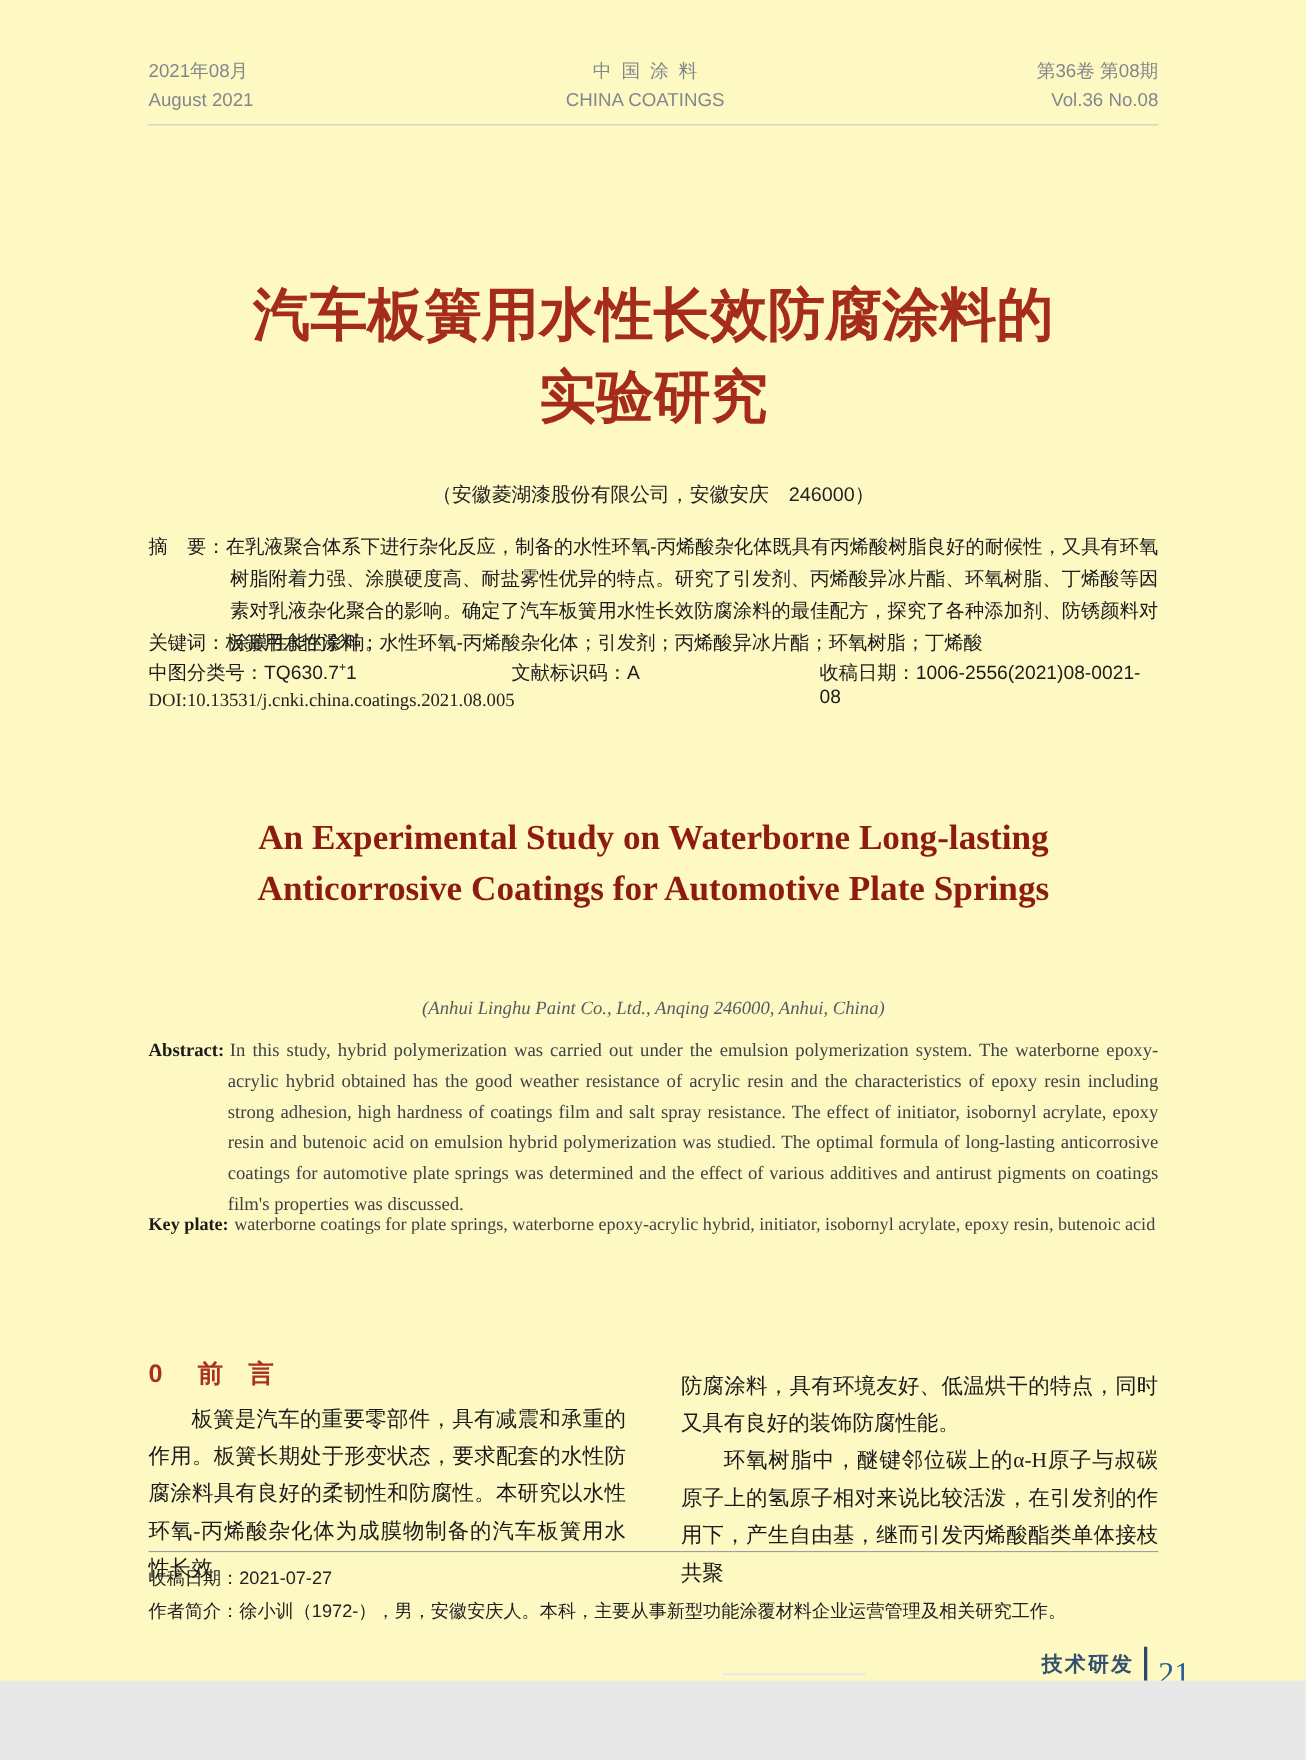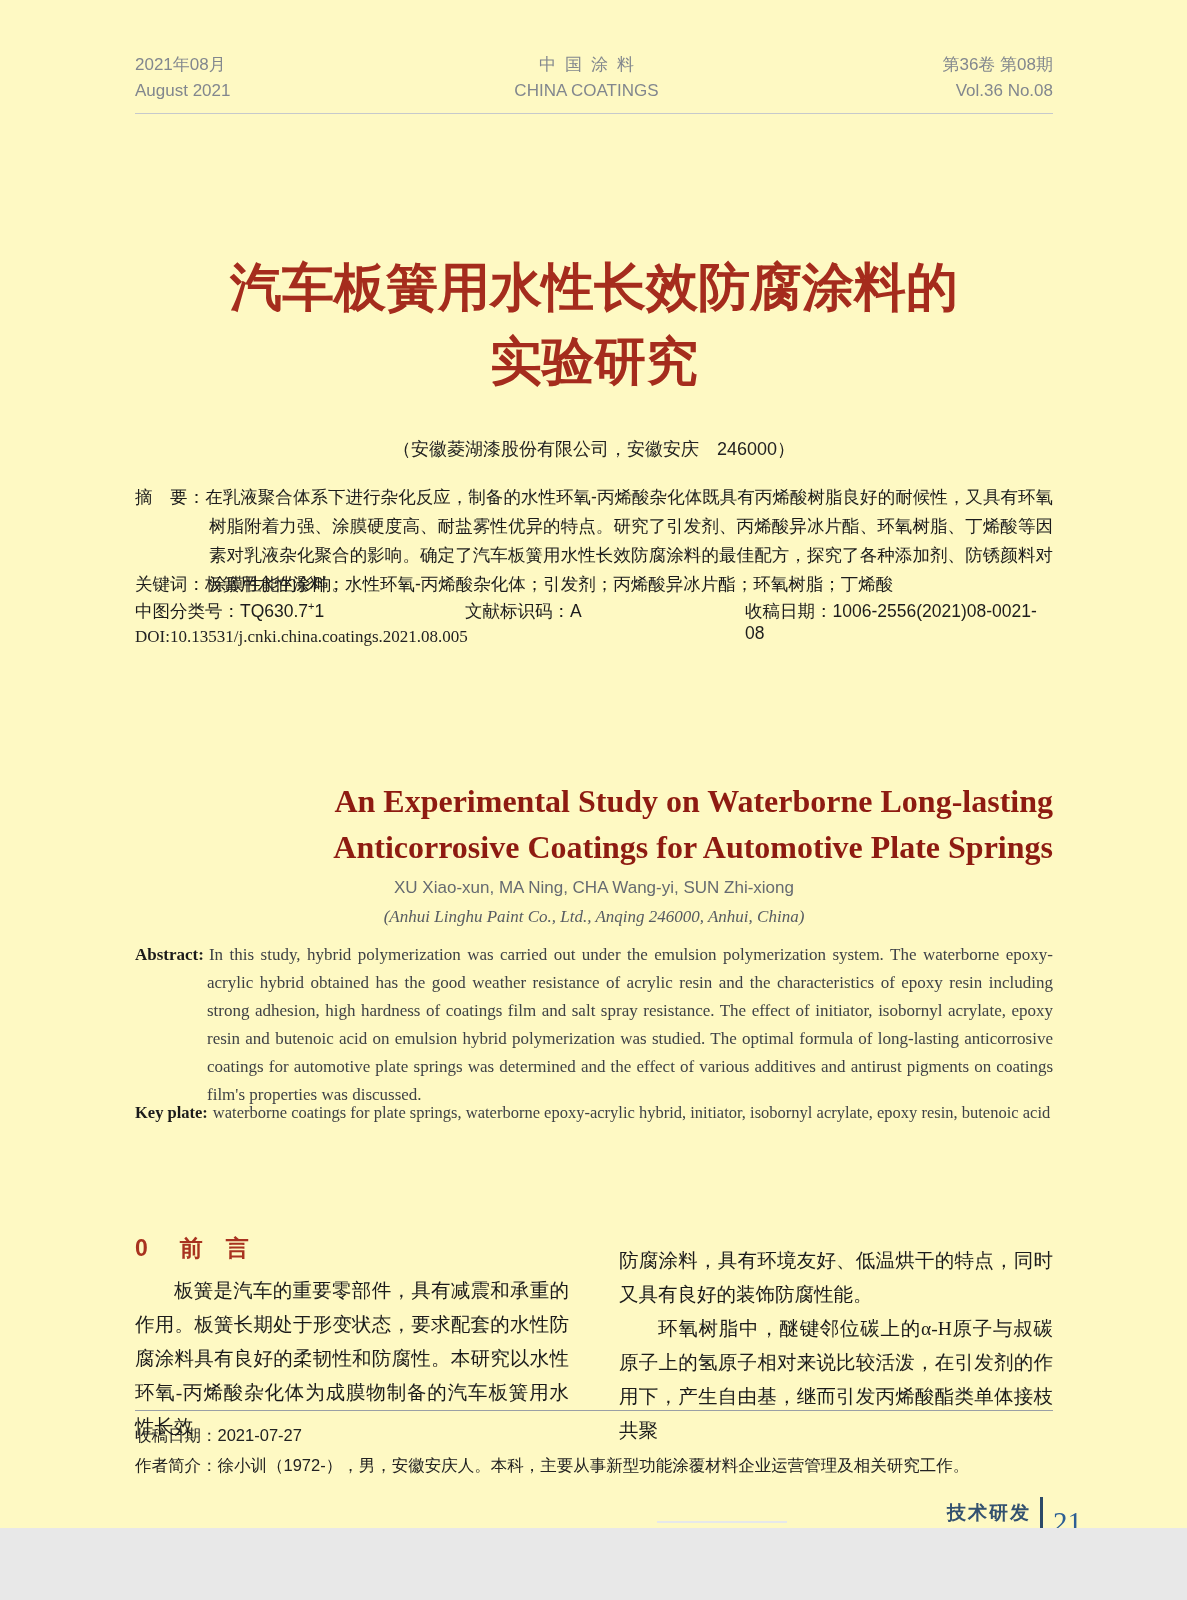--- a/index.html
+++ b/index.html
@@ -31,21 +31,21 @@
     color:#1c1c1c; padding-left:74px; text-indent:-74px; }
   .cn-keywords { top:571px; font-size:17.5px; line-height:26px; color:#1c1c1c; }
   .clc-row { top:599px; height:26px; font-size:17.5px; color:#1c1c1c; }
   .clc-item1 { position:absolute; left:0; }
   .clc-item2 { position:absolute; left:330px; }
   .clc-item3 { position:absolute; left:610px; }
   .clc-row sup { font-size:11px; }
   .doi-line { top:627px; font-family:"Liberation Serif", serif; font-size:17px; color:#222; }
 
   
-  .en-title { top:778px; text-align:right; font-family:"Liberation Serif", serif;
+  .en-title { top:738px; text-align:center; font-family:"Liberation Serif", serif;
     font-weight:bold; font-size:32px; line-height:46px; color:#8e1b11; }
   .en-authors { top:878px; text-align:center; font-size:17px; color:#666b71; }
   .en-affil { top:907px; text-align:center; font-family:"Liberation Serif", serif;
     font-style:italic; font-size:17px; color:#565b61; }
   .en-abstract { top:941px; font-family:"Liberation Serif", serif; font-size:17px;
     line-height:28px; text-align:justify; color:#3f4246;
     padding-left:72px; text-indent:-72px; }
   .en-keywords { top:1103px; font-family:"Liberation Serif", serif; font-size:16.5px;
     color:#3f4246; white-space:nowrap; }
   .hang-label { font-weight:bold; color:#1b1b1b; padding-right:5px; }
@@ -113,21 +113,20 @@
     <span class="clc-item2"><span>文献标识码：</span><span>A</span></span>
     <span class="clc-item3"><span>收稿日期：</span><span>1006-2556(2021)08-0021-08</span></span>
   </div>
 
   <div class="abs doi-line">DOI:10.13531/j.cnki.china.coatings.2021.08.005</div>
 
   <div class="abs en-title">
     <div>An Experimental Study on Waterborne Long-lasting</div>
     <div>Anticorrosive Coatings for Automotive Plate Springs</div>
   </div>
-  <div class="abs en-authors">XU Xiao-xun, MA Ning, CHA Wang-yi, SUN Zhi-xiong</div>
   <div class="abs en-affil">(Anhui Linghu Paint Co., Ltd., Anqing 246000, Anhui, China)</div>
 
   <p class="abs en-abstract"><span class="hang-label">Abstract:</span><span>In this study, hybrid polymerization was carried out under the emulsion polymerization system. The waterborne epoxy-acrylic hybrid obtained has the good weather resistance of acrylic resin and the characteristics of epoxy resin including strong adhesion, high hardness of coatings film and salt spray resistance. The effect of initiator, isobornyl acrylate, epoxy resin and butenoic acid on emulsion hybrid polymerization was studied. The optimal formula of long-lasting anticorrosive coatings for automotive plate springs was determined and the effect of various additives and antirust pigments on coatings film's properties was discussed.</span></p>
 
   <p class="abs en-keywords"><span class="hang-label">Key plate:</span><span>waterborne coatings for plate springs, waterborne epoxy-acrylic hybrid, initiator, isobornyl acrylate, epoxy resin, butenoic acid</span></p>
 
   <div class="abs body-cols">
     <div class="col col-left">
       <h2 class="section-heading"><span>0</span><span class="sec-title">前　言</span></h2>
       <p class="body-para indent-first">板簧是汽车的重要零部件，具有减震和承重的作用。板簧长期处于形变状态，要求配套的水性防腐涂料具有良好的柔韧性和防腐性。本研究以水性环氧-丙烯酸杂化体为成膜物制备的汽车板簧用水性长效</p>

